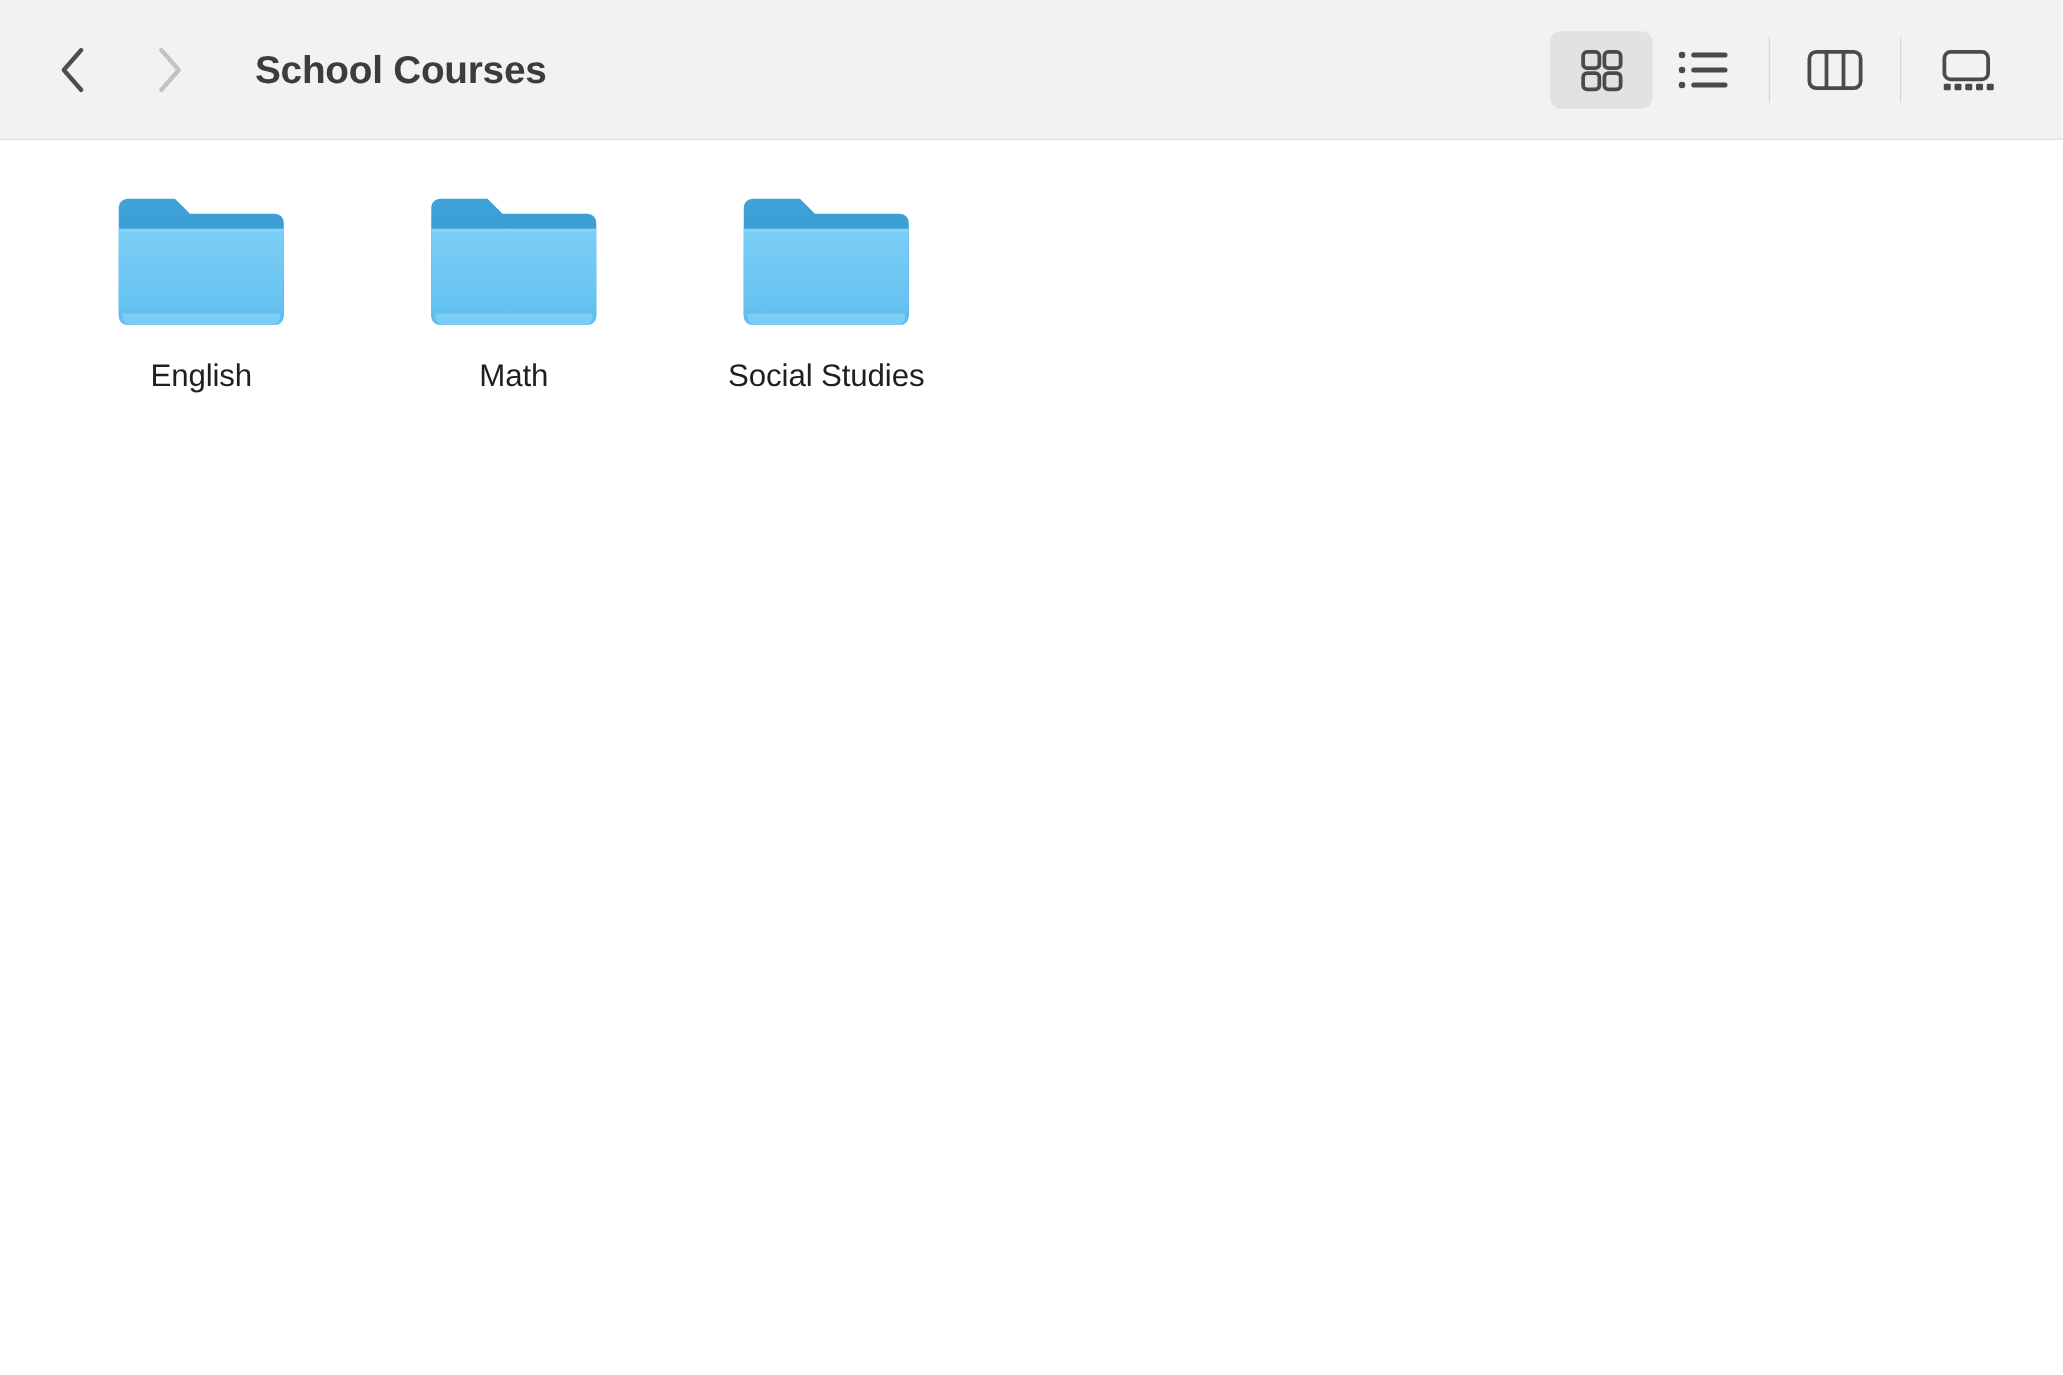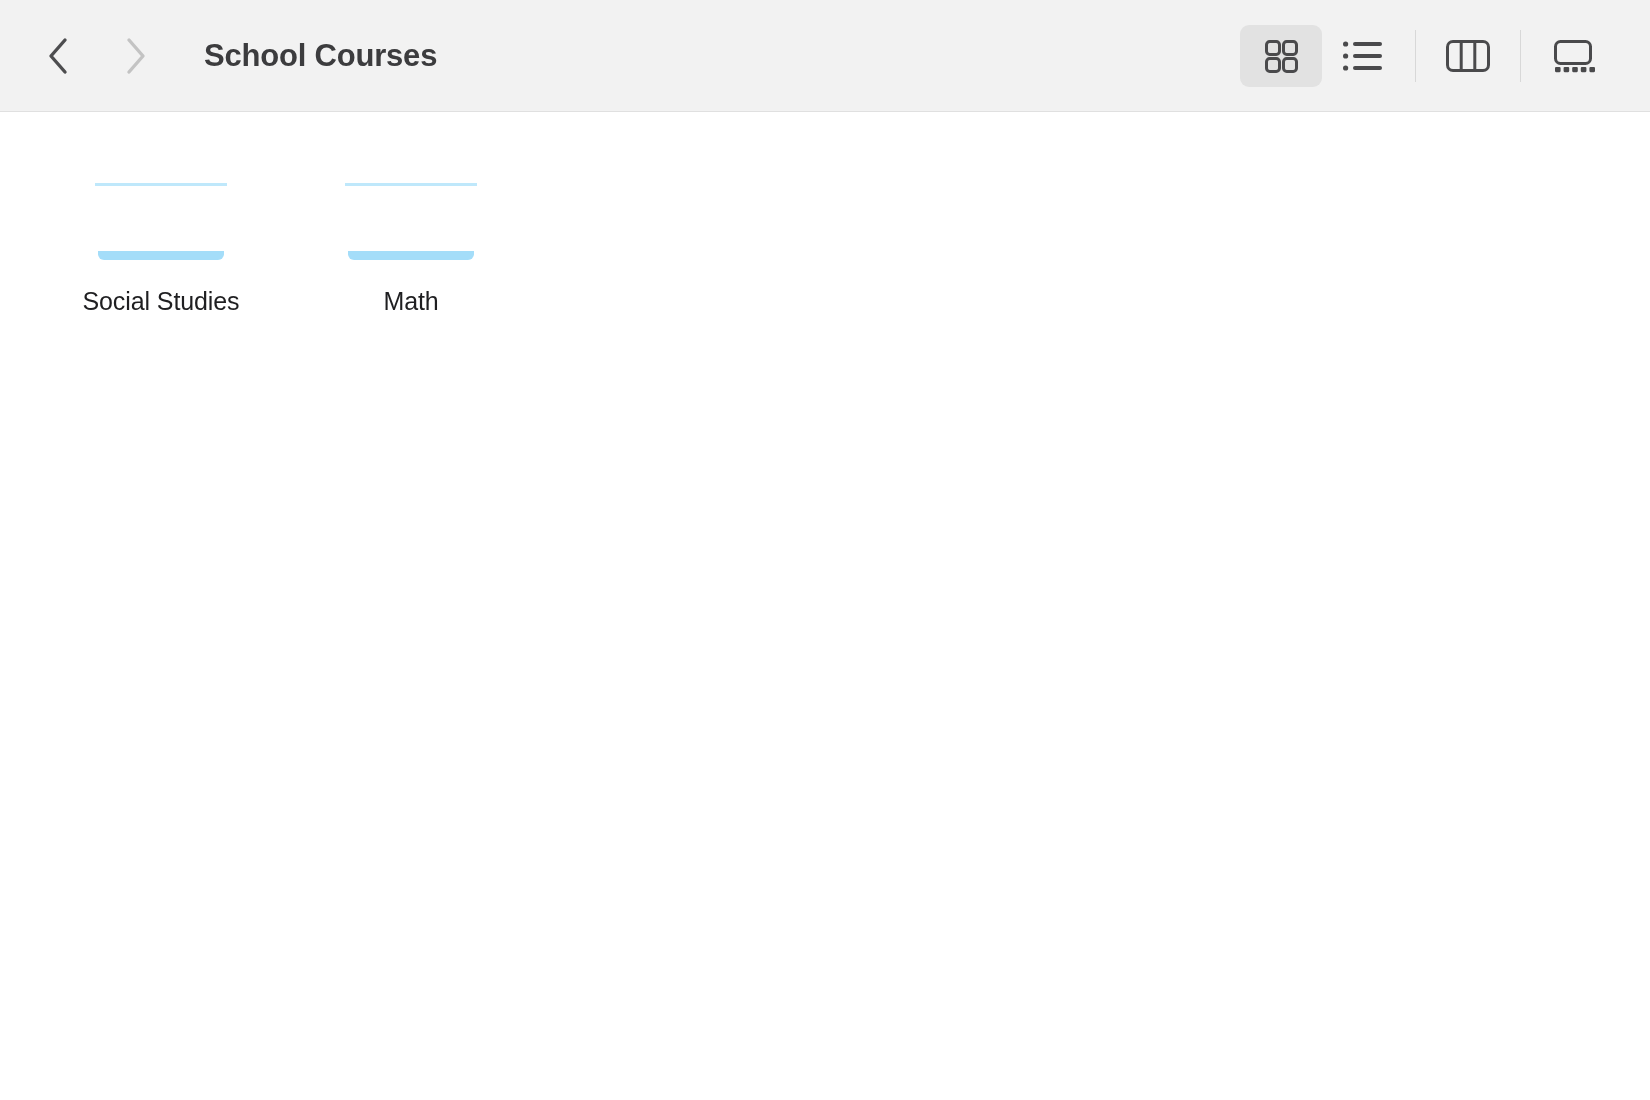--- a/index.html
+++ b/index.html
@@ -219,38 +219,58 @@
           <rect x="39.4" y="30" width="5.6" height="5.2" rx="1.1" fill="#4a4a4c"></rect>
         </svg>
       </button>
 
     </div>
   </div>
 
   <div class="content">
     <div class="icon-grid">
 
+      <div class="file-item">
+        <svg class="folder-icon" viewBox="0 0 140 112">
+          <defs>
+            <linearGradient id="fbody0" x1="0" y1="0" x2="0" y2="1">
+              <stop offset="0%" stop-color="#7ccef5"></stop>
+              <stop offset="78%" stop-color="#66c3f1"></stop>
+              <stop offset="100%" stop-color="#5cbcef"></stop>
+            </linearGradient>
+            <linearGradient id="ftab0" x1="0" y1="0" x2="0" y2="1">
+              <stop offset="0%" stop-color="#3fa3d8"></stop>
+              <stop offset="100%" stop-color="#2b8cc7"></stop>
+            </linearGradient>
+          </defs>
+          <path d="M4 14 a7 7 0 0 1 7-7 h38 l12 12 h68 a7 7 0 0 1 7 7 v74 a7 7 0 0 1 -7 7 h-118 a7 7 0 0 1 -7 -7 z" fill="url(#ftab0)"></path>
+          <path d="M4 31 a0 0 0 0 1 0 0 h132 v70 a7 7 0 0 1 -7 7 h-118 a7 7 0 0 1 -7 -7 z" fill="url(#fbody0)"></path>
+          <path d="M4 31 h132 v3 h-132 z" fill="#8ad5f7" opacity="0.55"></path>
+          <path d="M7 99 h126 v3 a6 6 0 0 1 -6 6 h-114 a6 6 0 0 1 -6 -6 z" fill="#86d2f7" opacity="0.75"></path>
+        </svg>
+        <div class="file-label">English</div>
+      </div>
 
 
       <div class="file-item">
         <svg class="folder-icon" viewBox="0 0 140 112">
           <path d="M4 14 a7 7 0 0 1 7-7 h38 l12 12 h68 a7 7 0 0 1 7 7 v74 a7 7 0 0 1 -7 7 h-118 a7 7 0 0 1 -7 -7 z" fill="url(#ftab0)"></path>
           <path d="M4 31 h132 v70 a7 7 0 0 1 -7 7 h-118 a7 7 0 0 1 -7 -7 z" fill="url(#fbody0)"></path>
           <path d="M4 31 h132 v3 h-132 z" fill="#8ad5f7" opacity="0.55"></path>
           <path d="M7 99 h126 v3 a6 6 0 0 1 -6 6 h-114 a6 6 0 0 1 -6 -6 z" fill="#86d2f7" opacity="0.75"></path>
         </svg>
-        <div class="file-label">Social Studies</div>
+        <div class="file-label">Math</div>
       </div>
 
       <div class="file-item">
         <svg class="folder-icon" viewBox="0 0 140 112">
           <path d="M4 14 a7 7 0 0 1 7-7 h38 l12 12 h68 a7 7 0 0 1 7 7 v74 a7 7 0 0 1 -7 7 h-118 a7 7 0 0 1 -7 -7 z" fill="url(#ftab0)"></path>
           <path d="M4 31 h132 v70 a7 7 0 0 1 -7 7 h-118 a7 7 0 0 1 -7 -7 z" fill="url(#fbody0)"></path>
           <path d="M4 31 h132 v3 h-132 z" fill="#8ad5f7" opacity="0.55"></path>
           <path d="M7 99 h126 v3 a6 6 0 0 1 -6 6 h-114 a6 6 0 0 1 -6 -6 z" fill="#86d2f7" opacity="0.75"></path>
         </svg>
-        <div class="file-label">Math</div>
+        <div class="file-label">Social Studies</div>
       </div>
 
     </div>
   </div>
 
 </div>
 
 </body></html>

